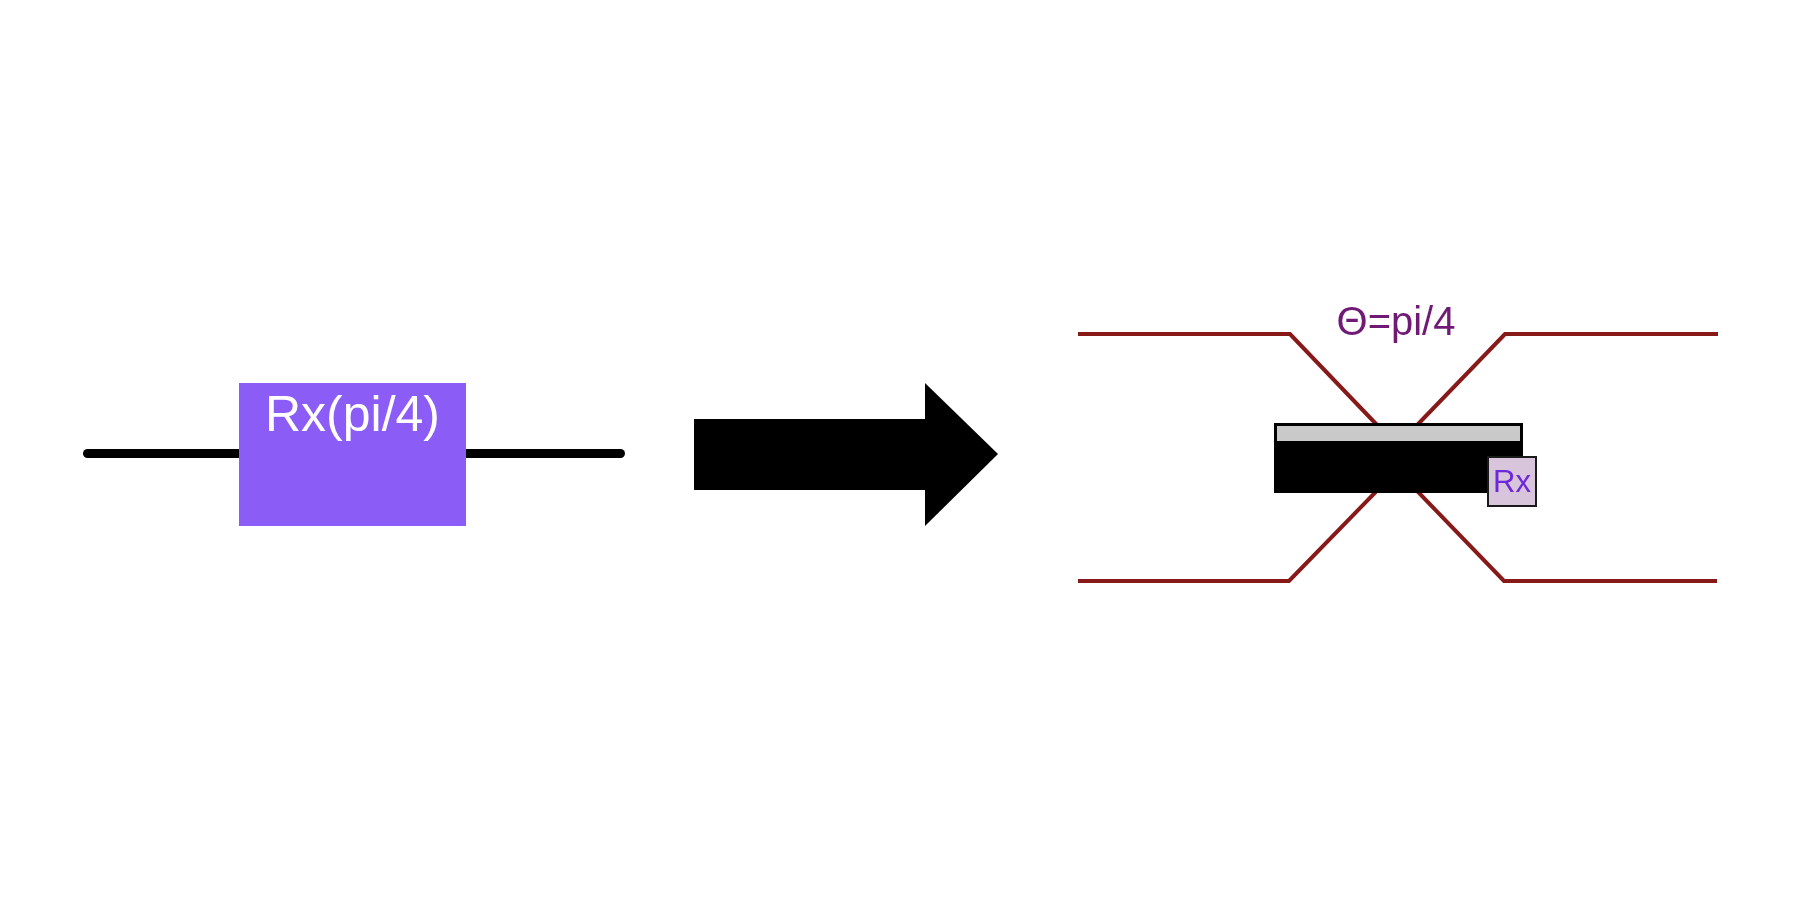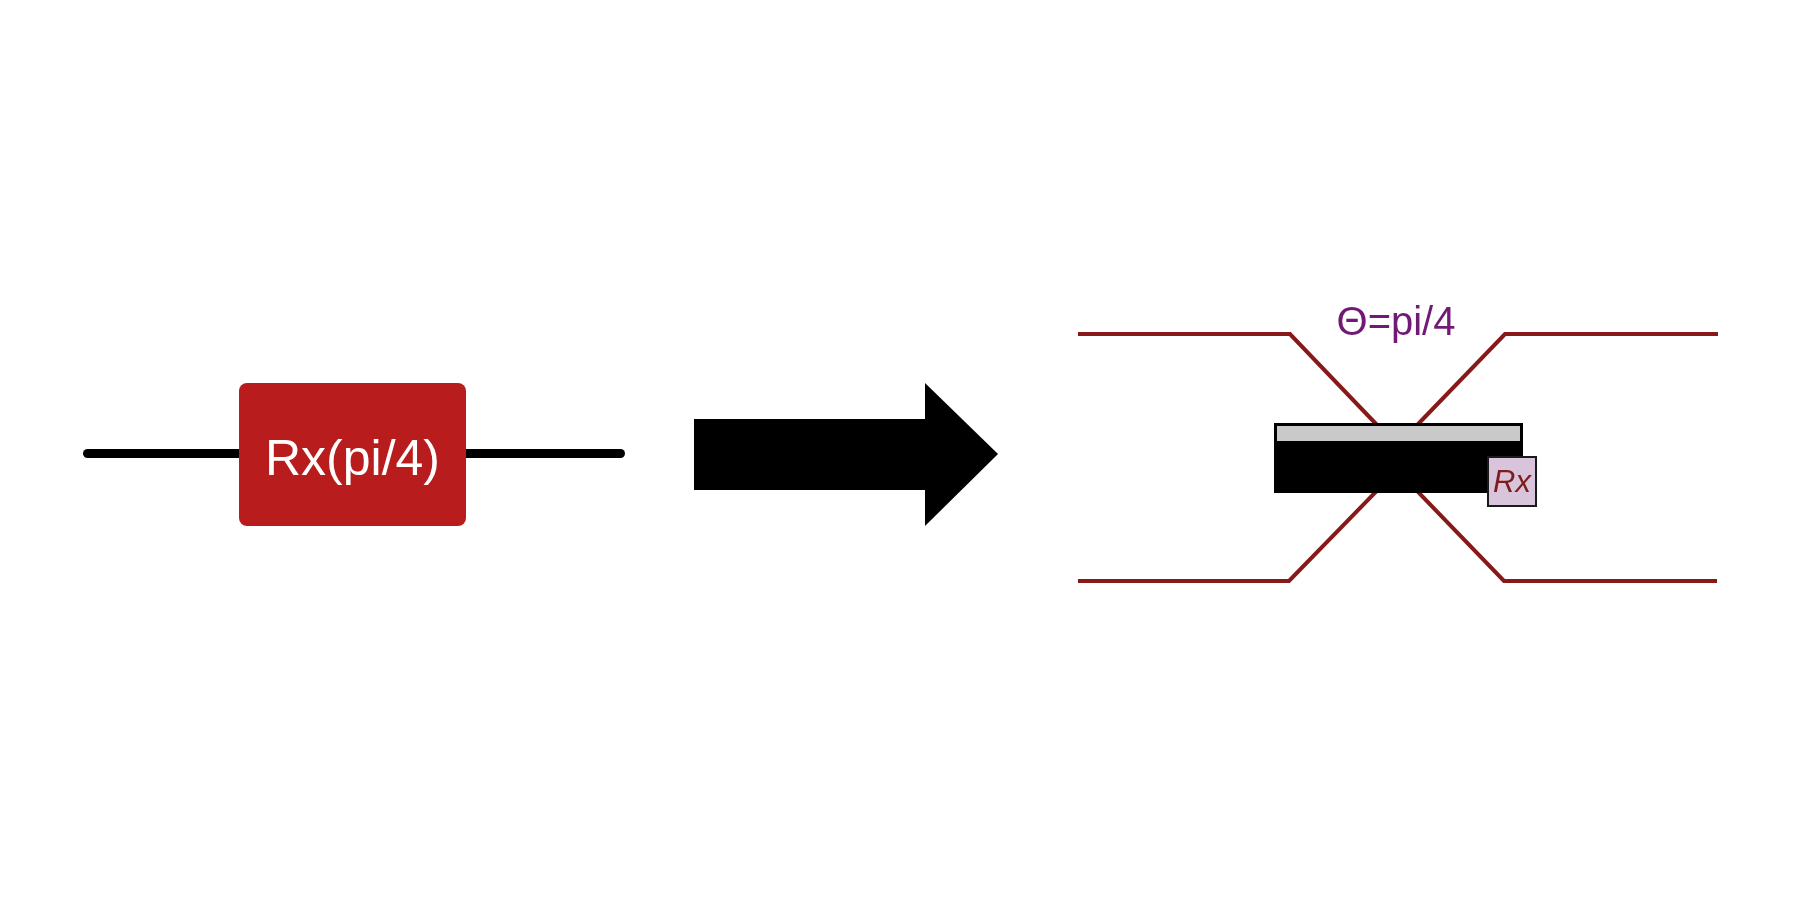--- a/index.html
+++ b/index.html
@@ -25,25 +25,24 @@
     height: 9px;
     background: #000000;
     border-radius: 5px;
   }
   .gate-box {
     position: absolute;
     left: 239px;
     top: 383px;
     width: 227px;
     height: 143px;
-    background: #b91c1c;
+    background: #8b5cf6;
     display: flex;
-    align-items: center;
+    align-items: flex-start;
     justify-content: center;
-    border-radius: 8px;
   }
   .gate-box .gate-label {
     color: #ffffff;
     font-size: 50px;
     line-height: 1;
     padding-top: 6px;
     white-space: nowrap;
   }
 
   
@@ -108,22 +107,21 @@
     top: 456px;
     width: 50px;
     height: 51px;
     background: #d8c4db;
     border: 2px solid #1a1a1a;
     box-sizing: border-box;
     display: flex;
     align-items: center;
     justify-content: center;
     font-size: 31px;
-    color: #7f1d1d;
-    font-style: italic;
+    color: #6d28d9;
   }
 </style>
 </head>
 <body>
 
 <div class="canvas">
 
   <div class="qubit-wire"></div>
   <div class="gate-box">
     <span class="gate-label">Rx(pi/4)</span>

